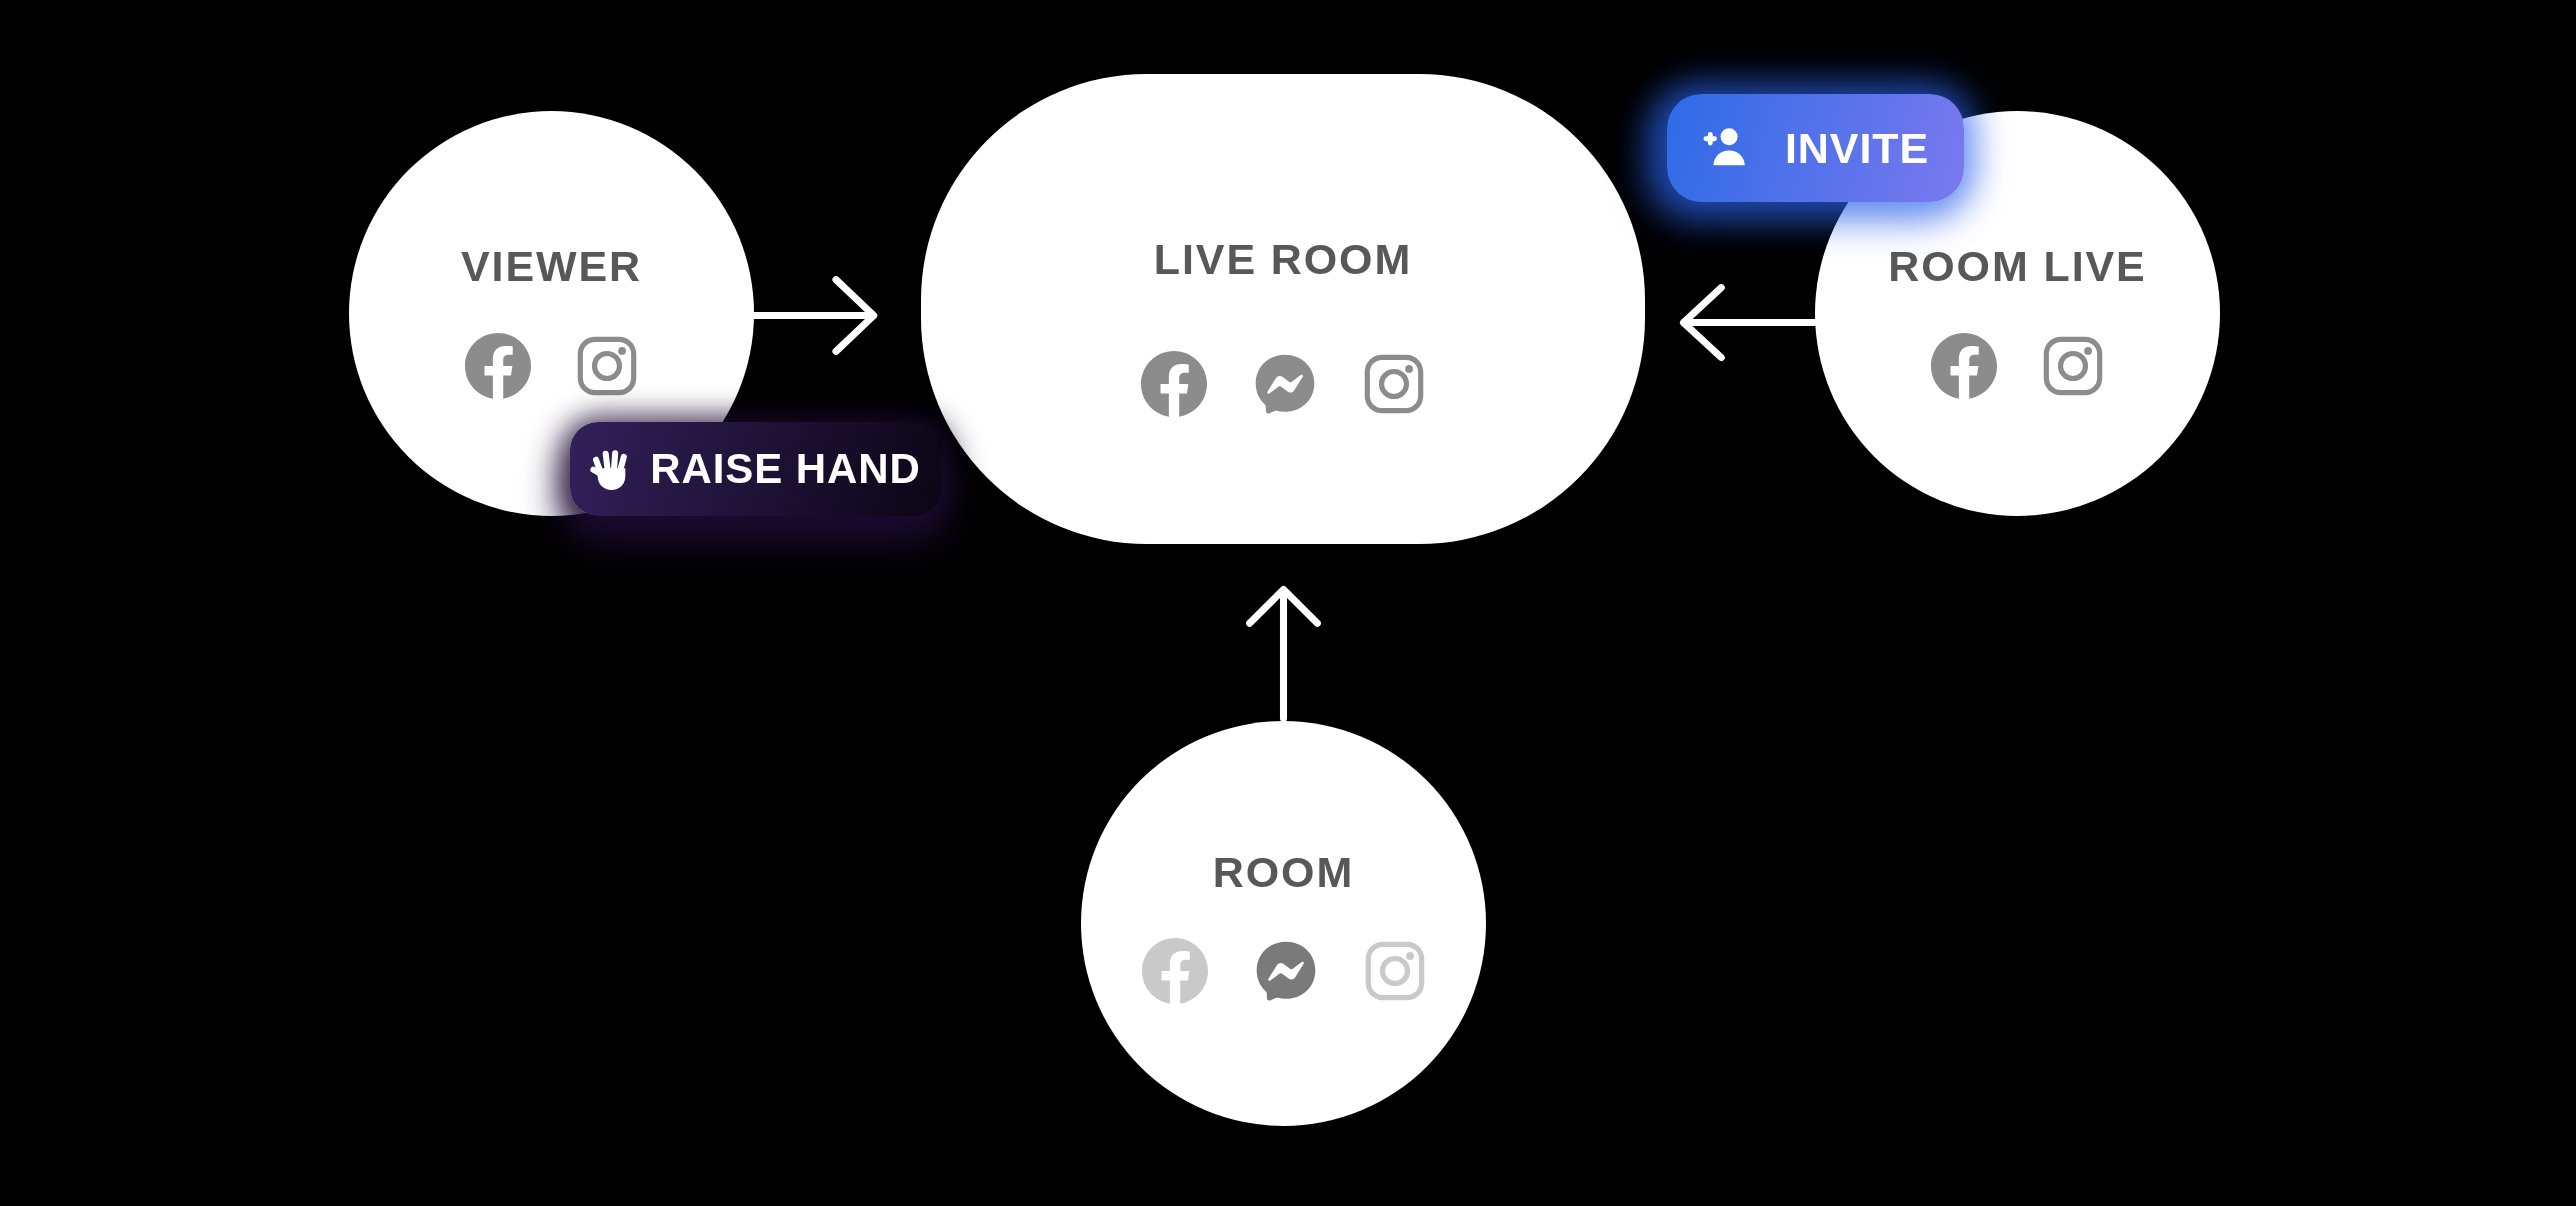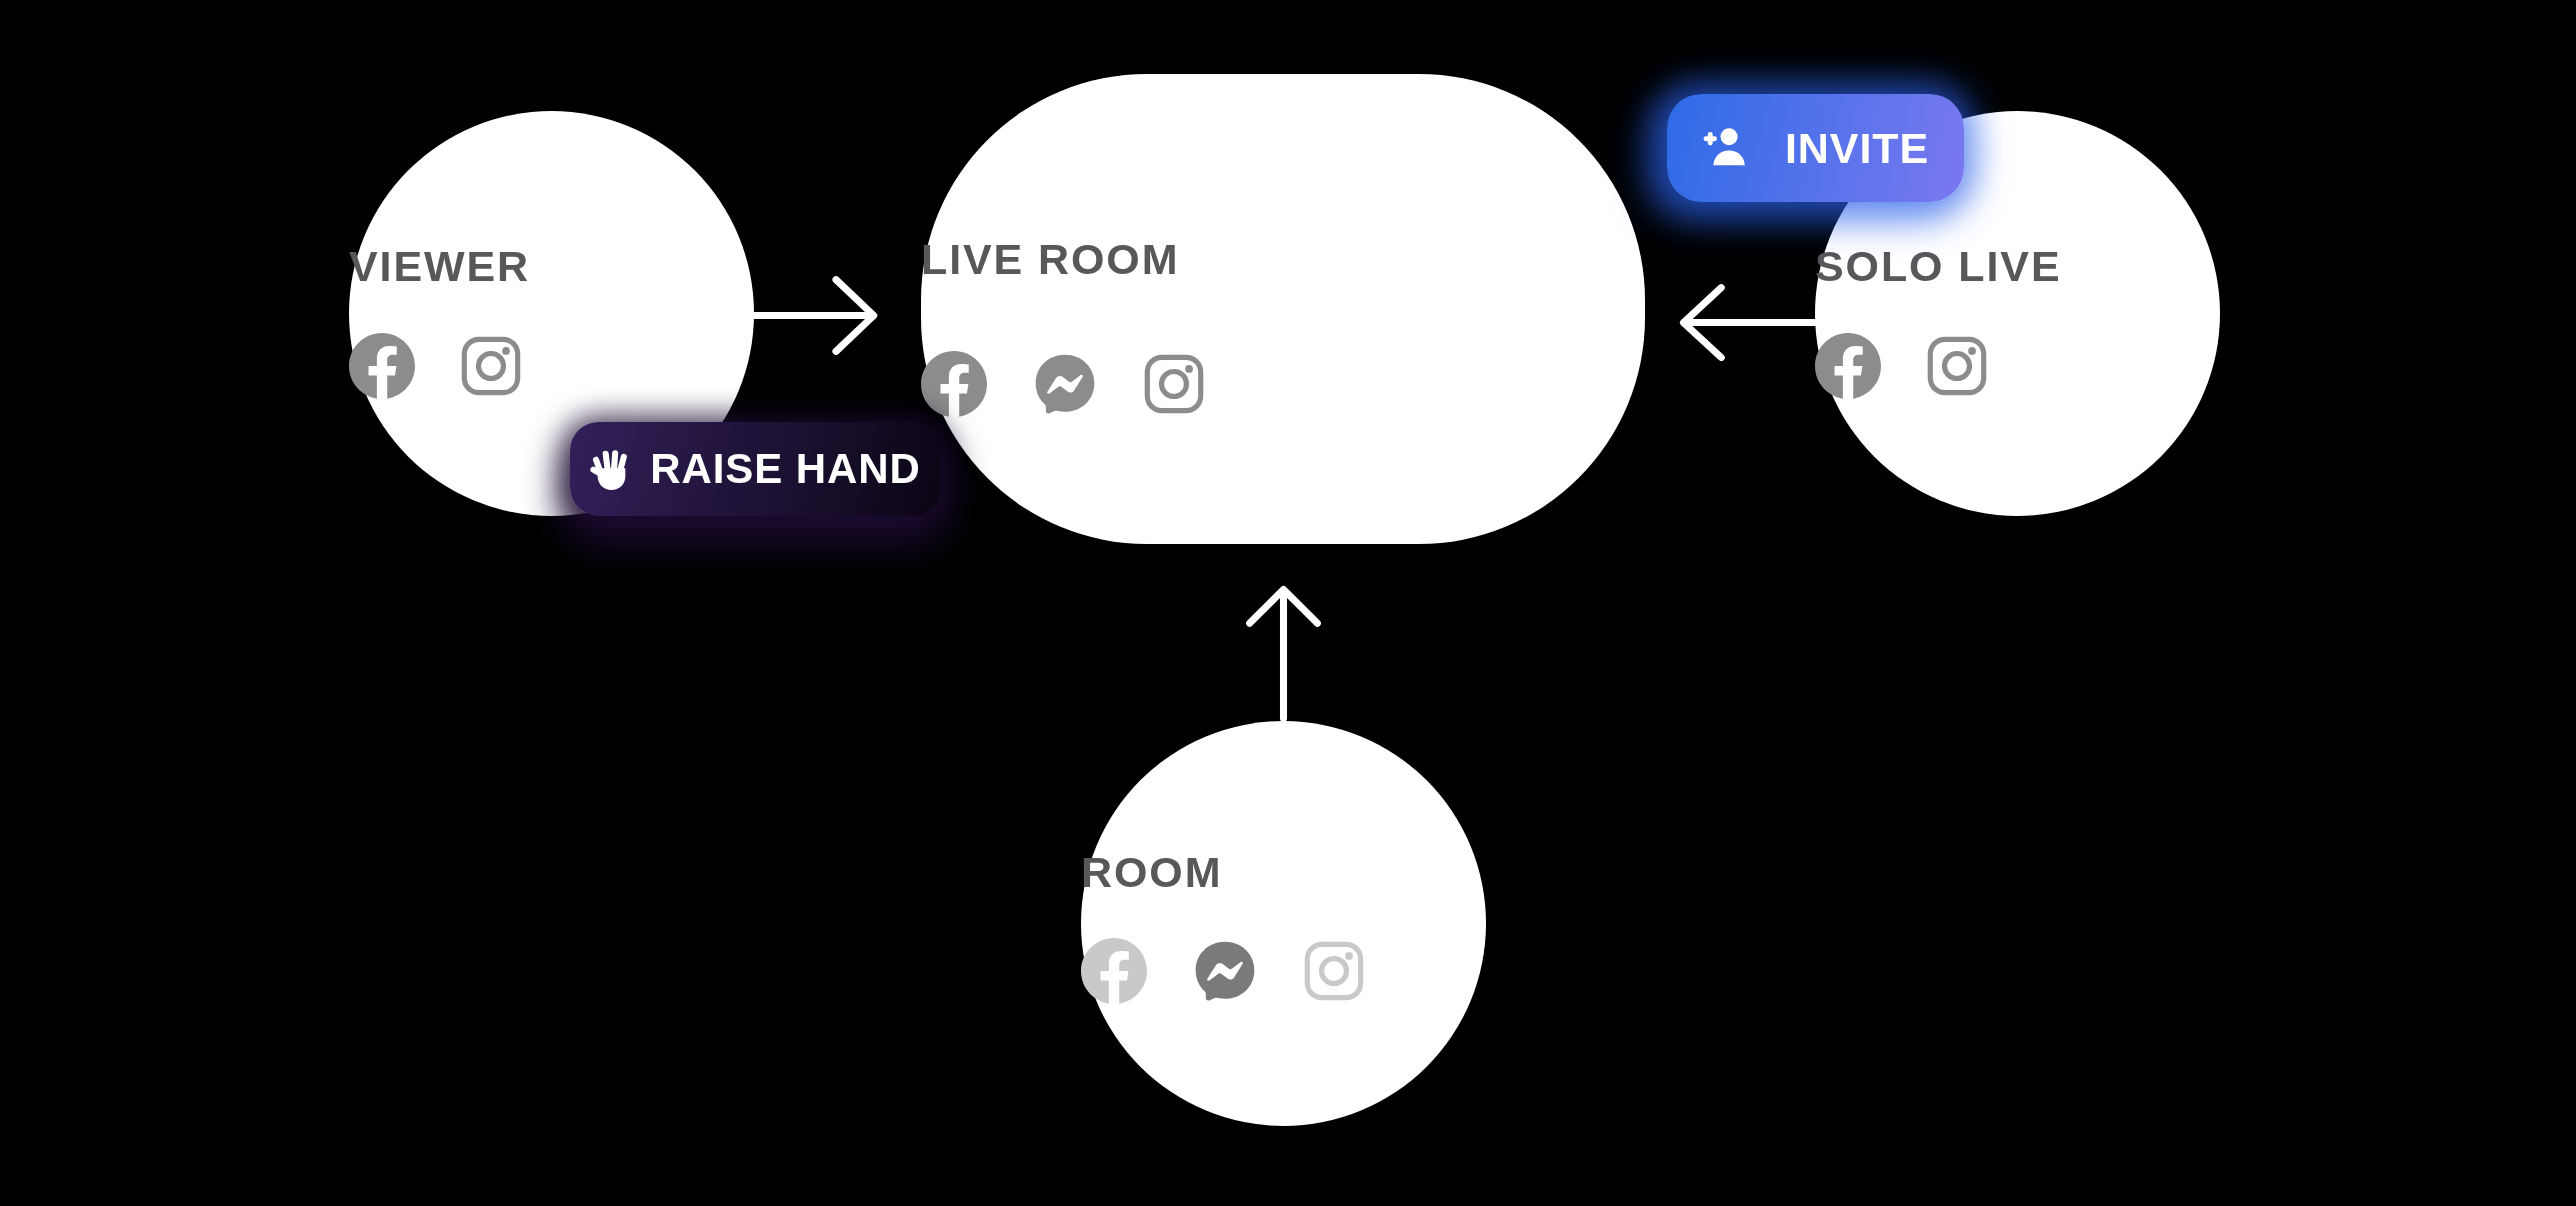--- a/index.html
+++ b/index.html
@@ -1,20 +1,20 @@
 <!DOCTYPE html>
 <html style="font-size:15px"><head>
 <meta charset="utf-8">
 <style>
   html,body{margin:0;padding:0;background:#000;}
   .stage{position:relative;width:2576px;height:1207px;background:#000;overflow:hidden;
          font-family:"Liberation Sans","DejaVu Sans",sans-serif;}
 
   
-  .node{position:absolute;background:#fff;display:flex;flex-direction:column;z-index:1;}
+  .node{position:absolute;background:#fff;display:flex;flex-direction:column;align-items:center;z-index:1;}
   .circle{width:405px;height:405px;border-radius:50%;}
   .node-label{font-weight:700;font-size:43px;letter-spacing:1.9px;line-height:1.15;color:#58585b;white-space:nowrap;}
   .icon-row{display:flex;align-items:center;gap:45px;}
 
   .node-viewer{left:349px;top:111px;padding-top:131px;}
   .node-viewer .icon-row{margin-top:42px;}
   .node-live-room{left:921px;top:74px;width:724px;height:470px;border-radius:226px;padding-top:161px;box-sizing:border-box;gap:12px;}
   .node-live-room .icon-row{margin-top:55px;}
   .node-solo{left:1815px;top:111px;padding-top:131px;}
   .node-solo .icon-row{margin-top:42px;}
@@ -99,21 +99,21 @@
         <svg class="ic" width="62" height="62" viewBox="0 0 72 72" fill="none">
             <rect class="ic-stroke" x="5" y="5" width="62" height="62" rx="17" stroke-width="6"></rect>
             <circle class="ic-stroke" cx="36" cy="36" r="14.5" stroke-width="6"></circle>
             <circle class="ic-fill" cx="53.5" cy="18.5" r="4.5"></circle>
           </svg>
       </span>
     </div>
   </div>
 
   <div class="node circle node-solo">
-    <div class="node-label">SOLO LIVE</div>
+    <div class="node-label">ROOM LIVE</div>
     <div class="icon-row">
       <span>
         <svg class="ic" width="66" height="66" viewBox="0 0 72 72">
             <path class="ic-fill" d="M72 36C72 16.1 55.9 0 36 0S0 16.1 0 36c0 18 13.2 32.9 30.4 35.6V46.4h-9.1V36h9.1v-7.9c0-9 5.4-14 13.6-14 3.9 0 8.1.7 8.1.7v8.9h-4.5c-4.5 0-5.9 2.8-5.9 5.6V36h10l-1.6 10.4h-8.4v25.2C58.8 68.9 72 54 72 36z"></path>
           </svg>
       </span>
       <span>
         <svg class="ic" width="62" height="62" viewBox="0 0 72 72" fill="none">
             <rect class="ic-stroke" x="5" y="5" width="62" height="62" rx="17" stroke-width="6"></rect>
             <circle class="ic-stroke" cx="36" cy="36" r="14.5" stroke-width="6"></circle>

